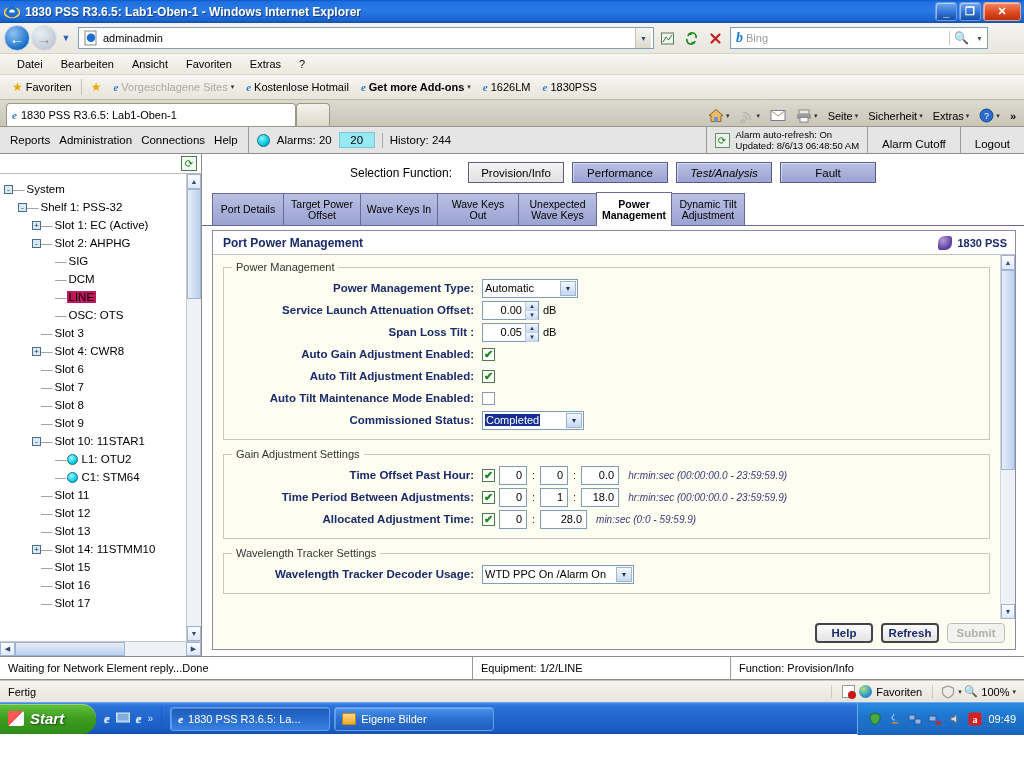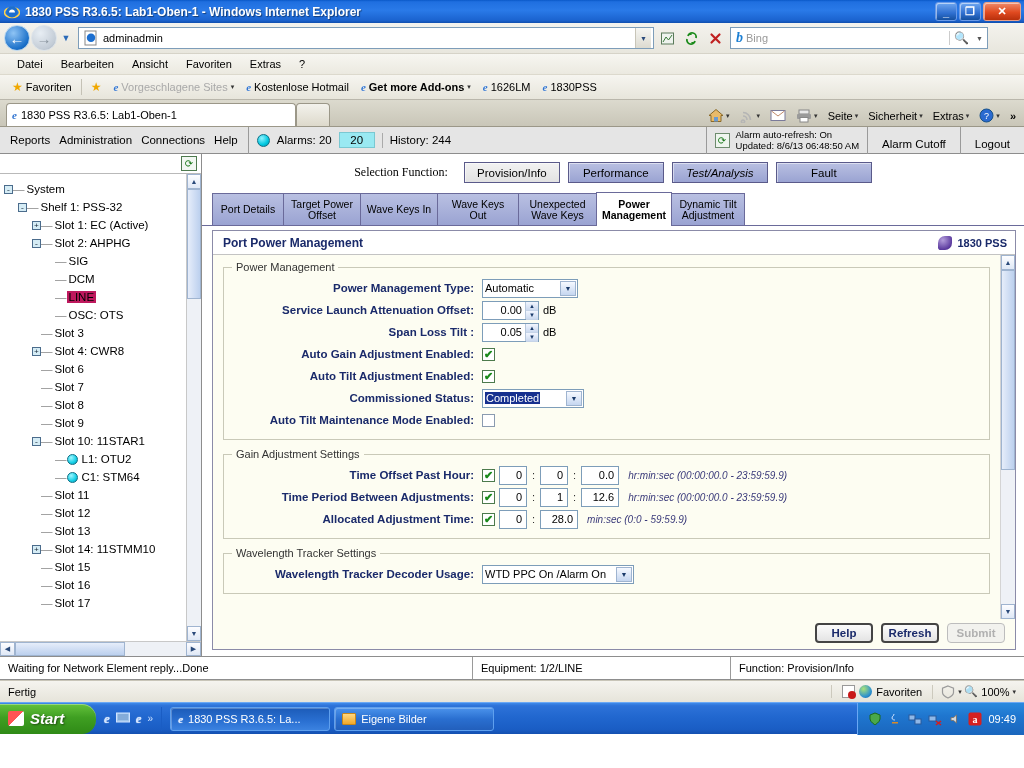--- a/index.html
+++ b/index.html
@@ -259,21 +259,21 @@
   .sb-track-h { flex:1; background:#eef1f6; position: relative; }
   .sb-thumb-h { position:absolute; top:0; bottom:0; background: linear-gradient(to bottom,#e6edfa,#bcd0ee); border:1px solid #9fb4d0; }
 
   
   #content { flex: 1; display: flex; flex-direction: column; background:#fff; overflow: hidden; }
 
   #selfunc-row {
     height: 32px; display: flex; align-items: center; justify-content: center;
     gap: 8px; padding-top: 5px;
   }
-  #selfunc-row .sf-label { font-size: 12px; color:#000; margin-right: 8px; font-family: Liberation Serif, serif; }
+  #selfunc-row .sf-label { font-size: 12px; color:#000; margin-right: 8px; }
   .sf-btn {
     min-width: 96px; height: 21px;
     border: 1px solid #5a5a8a;
     background: linear-gradient(to bottom,#b9c0e2,#9aa3d2);
     font-size: 11.5px; color: #000;
     display: flex; align-items: center; justify-content: center;
     box-shadow: inset 1px 1px 0 rgba(255,255,255,.5);
   }
   .sf-btn.active { background: linear-gradient(to bottom,#f2f2f2,#e2e2e2); }
   .sf-btn.italic { font-style: italic; }
@@ -886,34 +886,34 @@
             </div>
 
             <div class="frow">
               <div class="flabel">Auto Tilt Adjustment Enabled:</div>
               <div class="fctl">
                   <span class="cbox">✔</span>
                 </div>
             </div>
 
             <div class="frow">
+              <div class="flabel">Auto Tilt Maintenance Mode Enabled:</div>
+              <div class="fctl">
+                  <span class="cbox off"></span>
+                </div>
+            </div>
+
+            <div class="frow">
               <div class="flabel">Commissioned Status:</div>
               <div class="fctl">
                 <div class="fake-select focused" style="width:102px">
                   <span class="sel-val">Completed</span>
                   <span class="sel-caret">▼</span>
                 </div>
               </div>
-            </div>
-
-            <div class="frow">
-              <div class="flabel">Auto Tilt Maintenance Mode Enabled:</div>
-              <div class="fctl">
-                  <span class="cbox off"></span>
-                </div>
             </div>
           </fieldset>
 
           <fieldset class="grp">
             <legend>Gain Adjustment Settings</legend>
 
             <div class="frow">
               <div class="flabel">Time Offset Past Hour:</div>
               <div class="fctl">
                 <span class="cbox">✔</span>
@@ -927,32 +927,32 @@
             </div>
 
             <div class="frow">
               <div class="flabel">Time Period Between Adjustments:</div>
               <div class="fctl">
                 <span class="cbox">✔</span>
                 <span class="txtin" style="width:28px">0</span>
                 <span class="colon">:</span>
                 <span class="txtin" style="width:28px">1</span>
                 <span class="colon">:</span>
-                <span class="txtin" style="width:38px">12.6</span>
+                <span class="txtin" style="width:38px">18.0</span>
                 <span class="hint">hr:min:sec (00:00:00.0 - 23:59:59.9)</span>
               </div>
             </div>
 
             <div class="frow">
               <div class="flabel">Allocated Adjustment Time:</div>
               <div class="fctl">
                 <span class="cbox">✔</span>
                 <span class="txtin" style="width:28px">0</span>
                 <span class="colon">:</span>
-                <span class="txtin" style="width:38px">28.0</span>
+                <span class="txtin" style="width:47px">28.0</span>
                 <span class="hint">min:sec (0:0 - 59:59.9)</span>
               </div>
             </div>
           </fieldset>
 
           <fieldset class="grp">
             <legend>Wavelength Tracker Settings</legend>
             <div class="frow">
               <div class="flabel">Wavelength Tracker Decoder Usage:</div>
               <div class="fctl">

